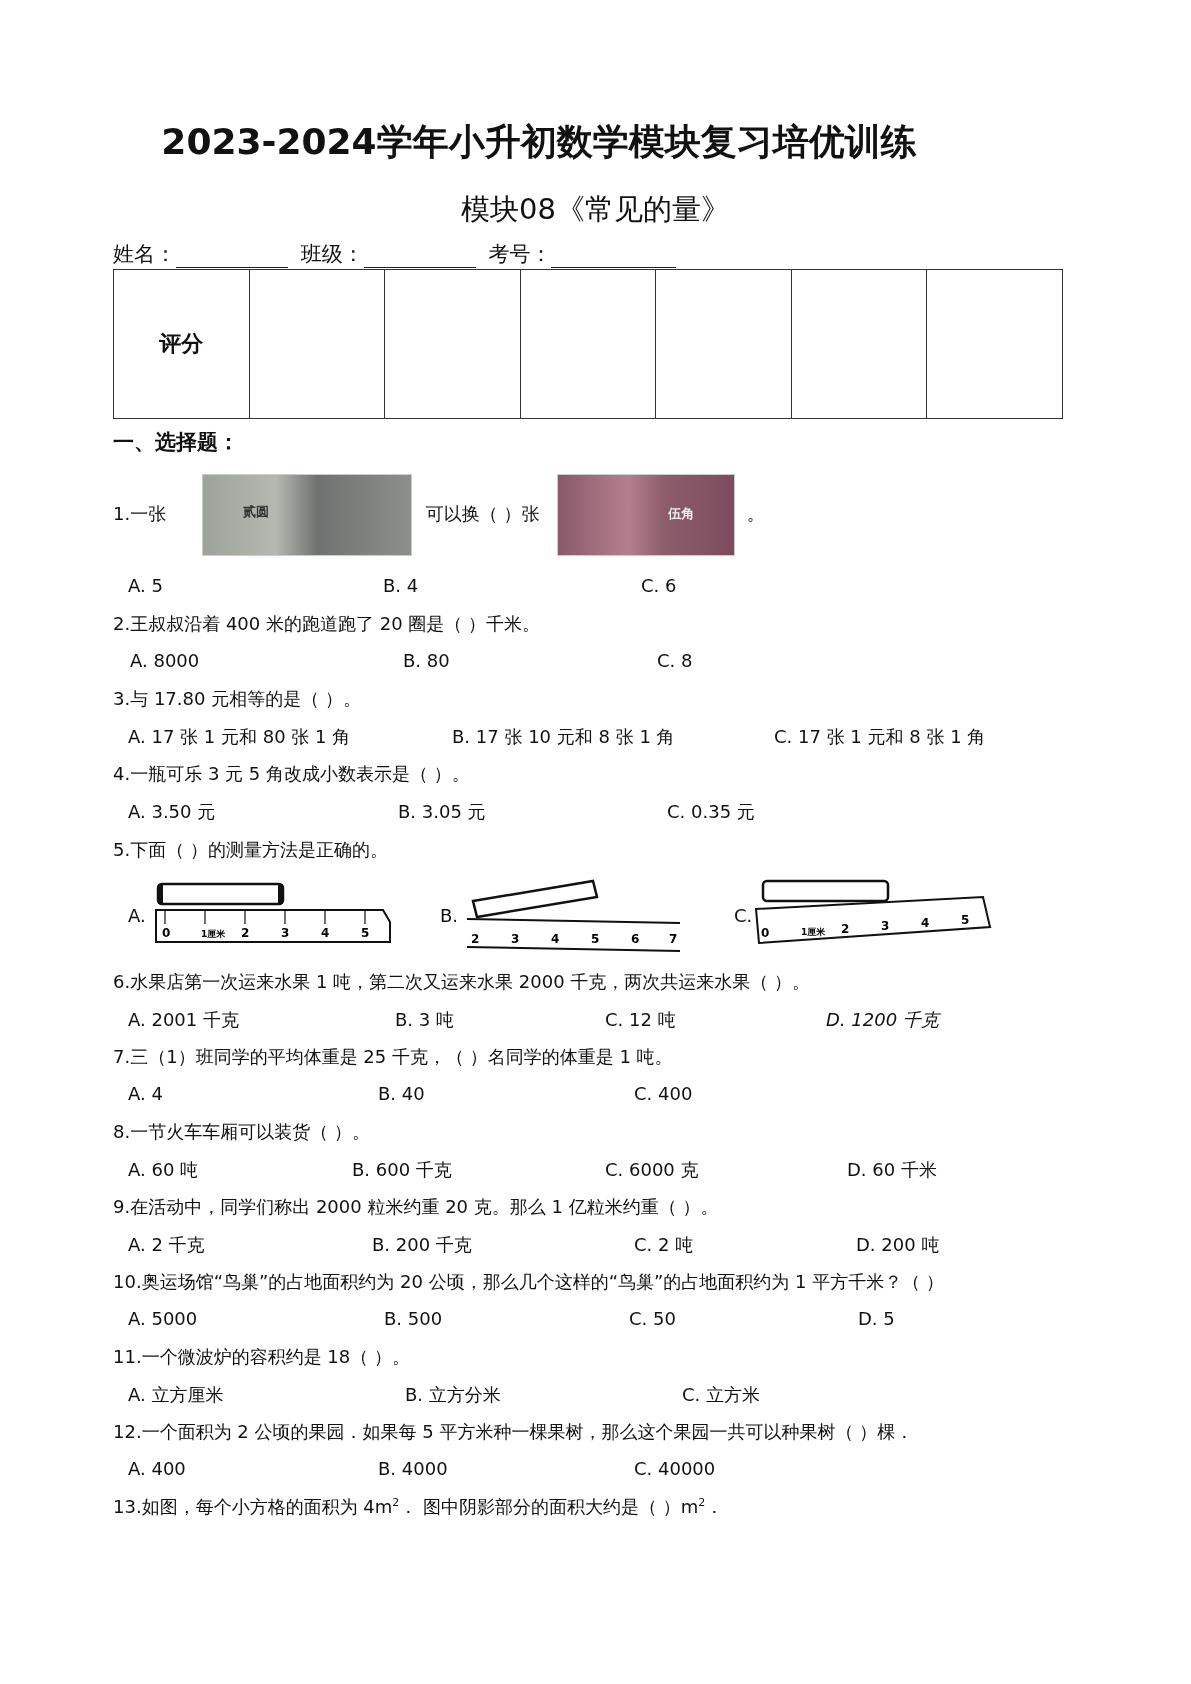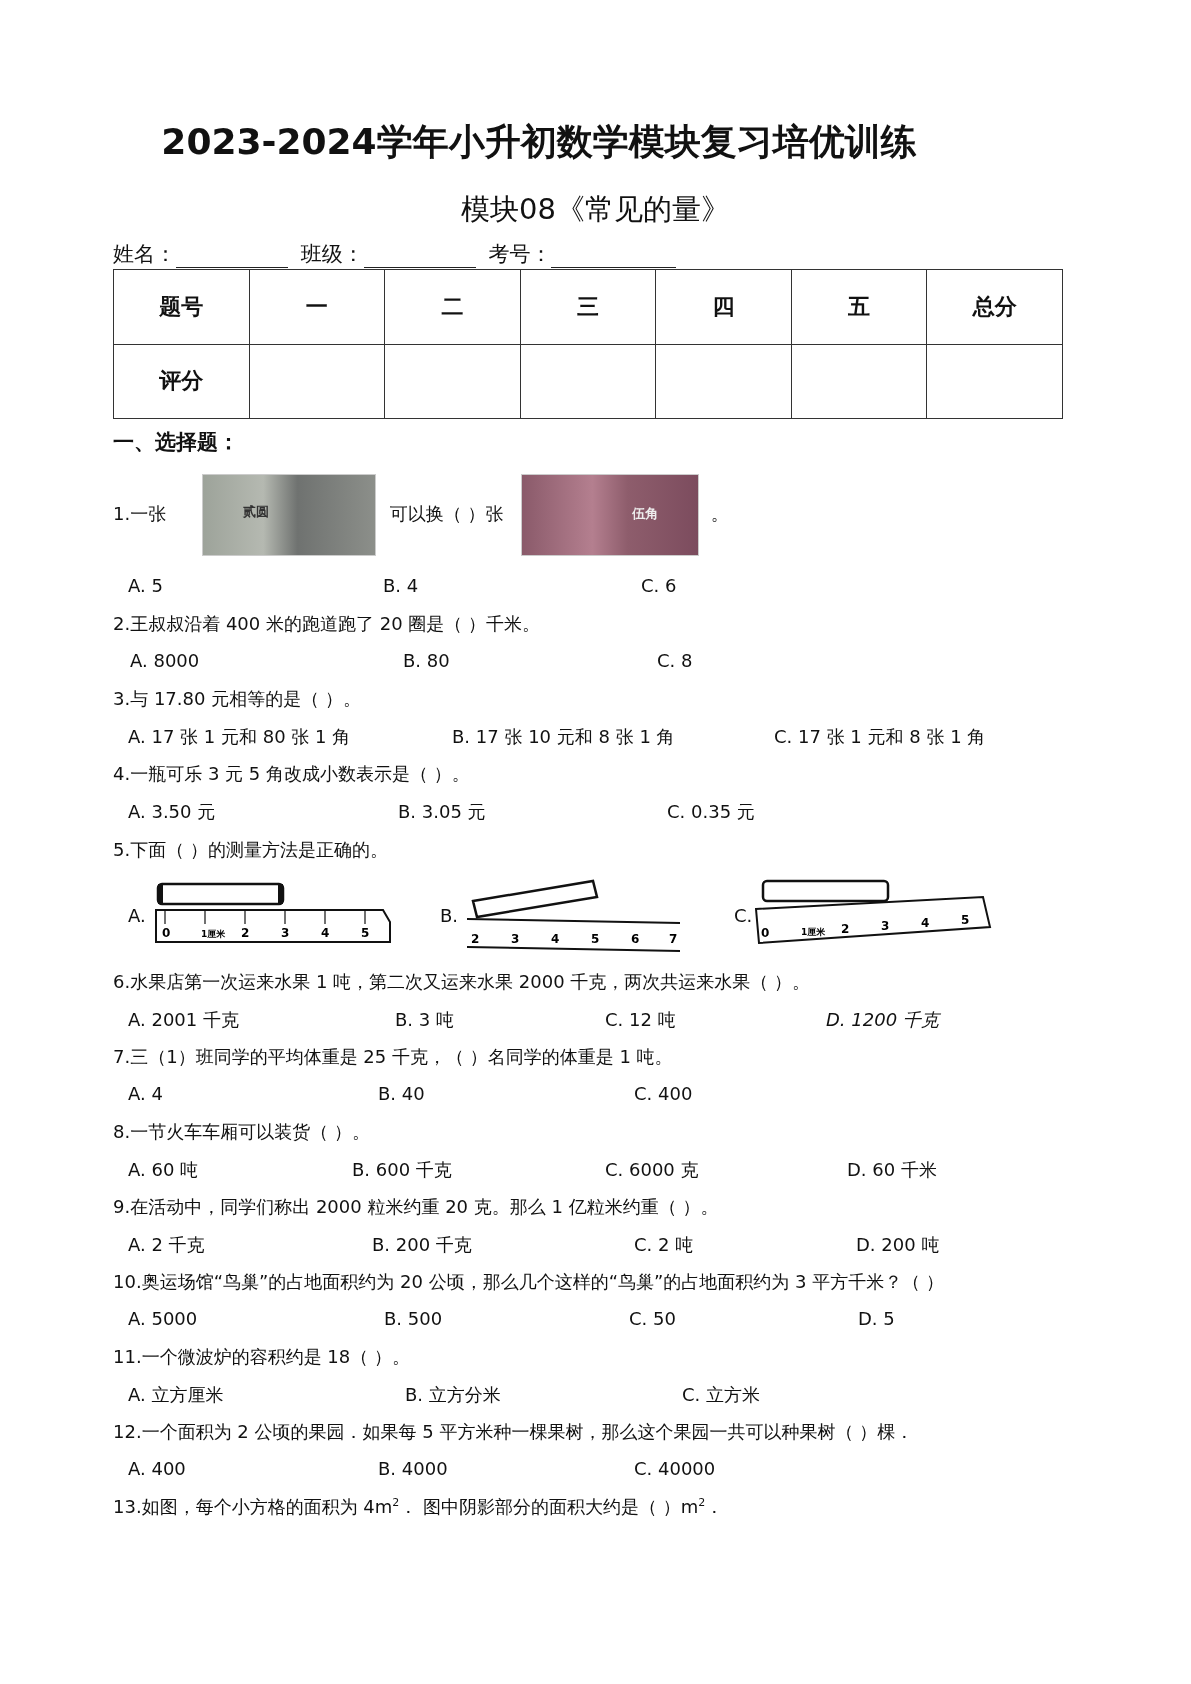--- a/index.html
+++ b/index.html
@@ -9,48 +9,39 @@
   .title { left: 0; width: 1078px; top: 118px; text-align: center; font-size: 36px; font-weight: bold; letter-spacing: 0px; }
   .subtitle { left: 0; width: 1191px; top: 190px; text-align: center; font-size: 29px; }
   .info { left: 113px; top: 240px; font-size: 21px; }
   .info .blank { display: inline-block; border-bottom: 1.5px solid #222; height: 20px; vertical-align: bottom; margin-right: 6px; }
   table.score { position: absolute; left: 113px; top: 269px; width: 950px; height: 150px; border-collapse: collapse; }
   table.score td { border: 1.2px solid #333; text-align: center; font-size: 22px; font-weight: bold; width: 12.5%; }
   .section { left: 113px; top: 428px; font-size: 21px; font-weight: bold; }
   .q { font-size: 18px; left: 113px; }
   .opt { font-size: 18px; }
   .note { display: inline-block; vertical-align: middle; border: 1px solid #ccc; }
-  .note-2yuan { width: 172px; height: 80px; background: linear-gradient(90deg,#9da39a 0%,#b5b9b1 35%,#6f7270 55%,#8c8f8a 100%); position: relative; }
+  .note-2yuan { width: 172px; height: 80px; background: linear-gradient(90deg,#9da39a 0%,#b5b9b1 35%,#6f7270 55%,#8c8f8a 100%); position: relative; padding-left: 36px; }
   .note-5jiao { width: 176px; height: 80px; background: linear-gradient(90deg,#8a5a6a 0%,#b47f8f 40%,#8e5d6c 60%,#7c4c5e 100%); position: relative; }
   .note-label { position: absolute; font-size: 13px; color: #333; font-weight: bold; }
   .sup { font-size: 11px; vertical-align: super; }
 </style>
 </head>
 <body>
 
 <div class="abs title">2023-2024学年小升初数学模块复习培优训练</div>
 <div class="abs subtitle">模块08《常见的量》</div>
 
 <div class="abs info">
   <span>姓名：</span><span class="blank" style="width:112px"></span>
   <span>班级：</span><span class="blank" style="width:112px"></span>
   <span>考号：</span><span class="blank" style="width:125px"></span>
 </div>
 
 <table class="score">
   <tbody>
-      <tr>
-    <td>题号</td>
-    <td>一</td>
-    <td>二</td>
-    <td>三</td>
-    <td>四</td>
-    <td>五</td>
-    <td>总分</td>
-  </tr>
   <tr>
     <td>评分</td>
     <td></td>
     <td></td>
     <td></td>
     <td></td>
     <td></td>
     <td></td>
   </tr>
 </tbody>
@@ -159,21 +150,21 @@
 <div class="abs opt" style="top:1158px;left:352px;">B. 600 千克</div>
 <div class="abs opt" style="top:1158px;left:605px;">C. 6000 克</div>
 <div class="abs opt" style="top:1158px;left:847px;">D. 60 千米</div>
 
 <div class="abs q" style="top:1195px;"><span>9.</span><span>在活动中，同学们称出 2000 粒米约重 20 克。那么 1 亿粒米约重（    ）。</span></div>
 <div class="abs opt" style="top:1233px;left:128px;">A. 2 千克</div>
 <div class="abs opt" style="top:1233px;left:372px;">B. 200 千克</div>
 <div class="abs opt" style="top:1233px;left:634px;">C. 2 吨</div>
 <div class="abs opt" style="top:1233px;left:856px;">D. 200 吨</div>
 
-<div class="abs q" style="top:1270px;"><span>10.</span><span>奥运场馆“鸟巢”的占地面积约为 20 公顷，那么几个这样的“鸟巢”的占地面积约为 3 平方千米？（    ）</span></div>
+<div class="abs q" style="top:1270px;"><span>10.</span><span>奥运场馆“鸟巢”的占地面积约为 20 公顷，那么几个这样的“鸟巢”的占地面积约为 1 平方千米？（    ）</span></div>
 <div class="abs opt" style="top:1308px;left:128px;">A. 5000</div>
 <div class="abs opt" style="top:1308px;left:384px;">B. 500</div>
 <div class="abs opt" style="top:1308px;left:629px;">C. 50</div>
 <div class="abs opt" style="top:1308px;left:858px;">D. 5</div>
 
 <div class="abs q" style="top:1345px;"><span>11.</span><span>一个微波炉的容积约是 18（    ）。</span></div>
 <div class="abs opt" style="top:1383px;left:128px;">A. 立方厘米</div>
 <div class="abs opt" style="top:1383px;left:405px;">B. 立方分米</div>
 <div class="abs opt" style="top:1383px;left:682px;">C. 立方米</div>
 

